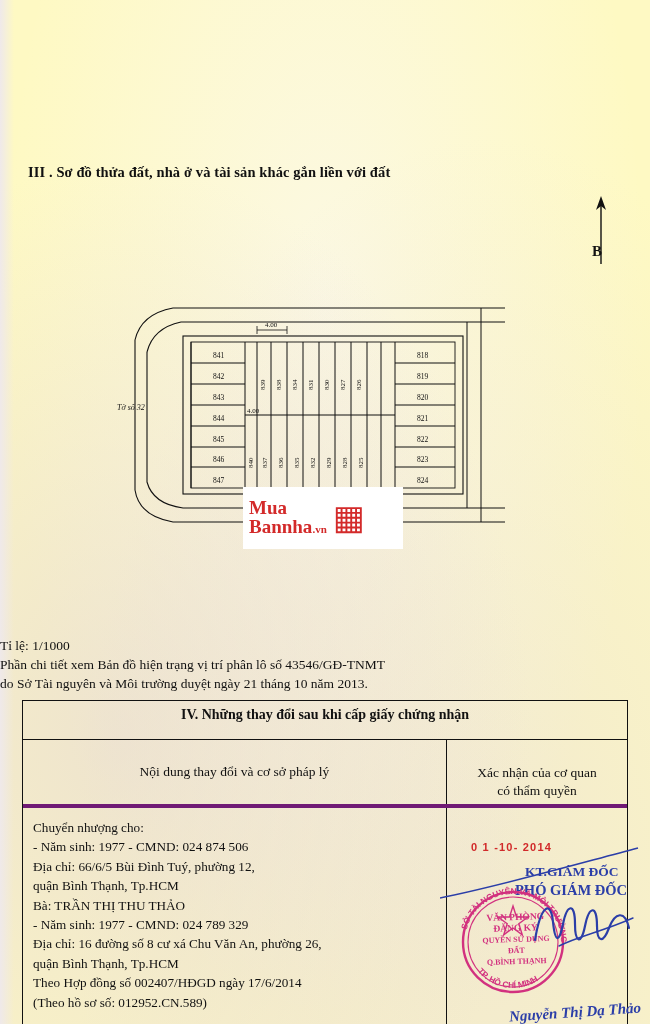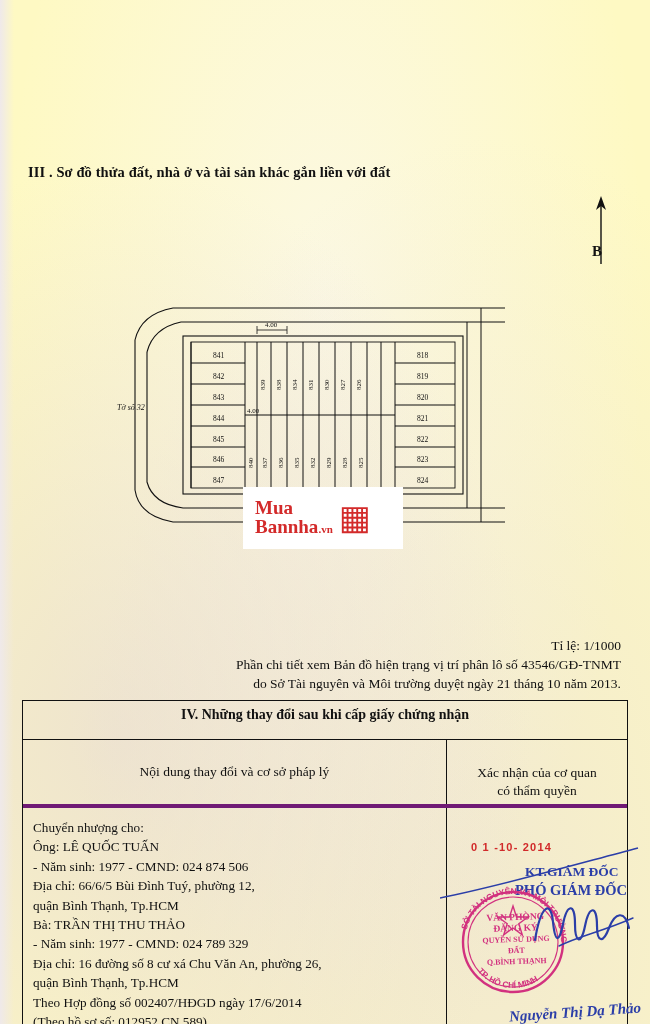--- a/index.html
+++ b/index.html
@@ -79,21 +79,21 @@
   .watermark {
     position: absolute;
     left: 243px;
     top: 487px;
     width: 160px;
     height: 62px;
     background: #ffffff;
     display: flex;
     align-items: center;
     box-sizing: border-box;
-    padding-left: 12px;
+    padding-left: 6px;
   }
   .wm-text {
     font-family: "Liberation Serif", serif;
     font-weight: bold;
     font-size: 19px;
     line-height: 19px;
     color: #d32a2a;
   }
   .wm-text .vn {
     font-size: 11px;
@@ -105,24 +105,23 @@
     font-size: 34px;
     line-height: 34px;
   }
 
   
   .caption {
     position: absolute;
     left: 0;
     top: 636px;
     width: 590px;
-    text-align: right;
+    text-align: left;
     font-size: 13.5px;
     line-height: 19px;
-    margin-left: 31px;
   }
   .caption .line1 { font-weight: normal; }
 
   
   .table4 {
     position: absolute;
     left: 22px;
     top: 700px;
     width: 606px;
     border: 1px solid #111;
@@ -388,21 +387,20 @@
       <div class="t4-sub-right">
         <span>
           <span>Xác nhận của cơ quan</span><br>
           <span>có thẩm quyền</span>
         </span>
       </div>
     </div>
     <div class="t4-body">
       <div class="t4-body-left">
         <div class="note-line">Chuyển nhượng cho:</div>
-        <div class="note-line">Ông: LÊ QUỐC TUẤN</div>
         <div class="note-line">- Năm sinh: 1977 - CMND: 024 874 506</div>
         <div class="note-line">Địa chỉ: 66/6/5 Bùi Đình Tuý, phường 12,</div>
         <div class="note-line">quận Bình Thạnh, Tp.HCM</div>
         <div class="note-line">Bà: TRẦN THỊ THU THẢO</div>
         <div class="note-line">- Năm sinh: 1977 - CMND: 024 789 329</div>
         <div class="note-line">Địa chỉ: 16 đường số 8 cư xá Chu Văn An, phường 26,</div>
         <div class="note-line">quận Bình Thạnh, Tp.HCM</div>
         <div class="note-line">Theo Hợp đồng số 002407/HĐGD ngày 17/6/2014</div>
         <div class="note-line">(Theo hồ sơ số: 012952.CN.589)</div>
       </div>

